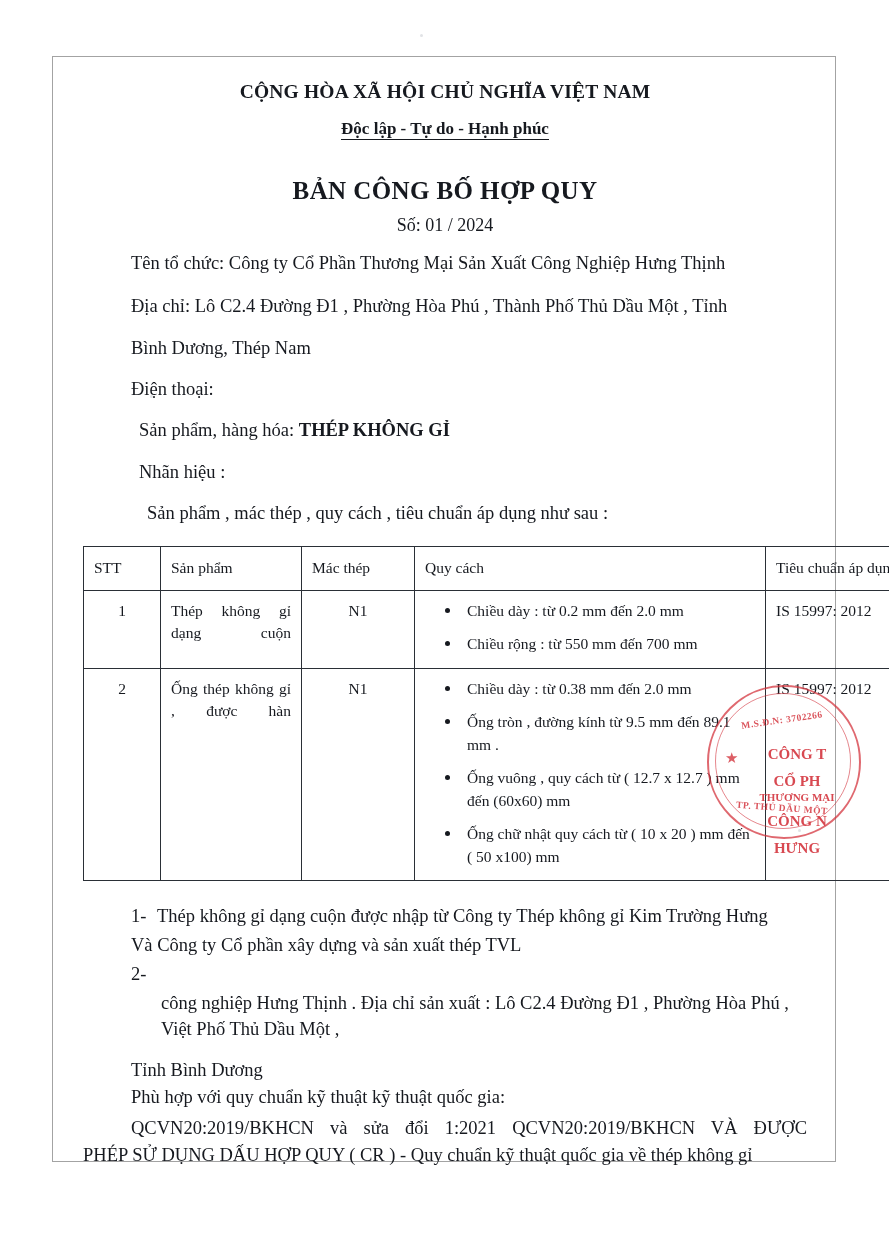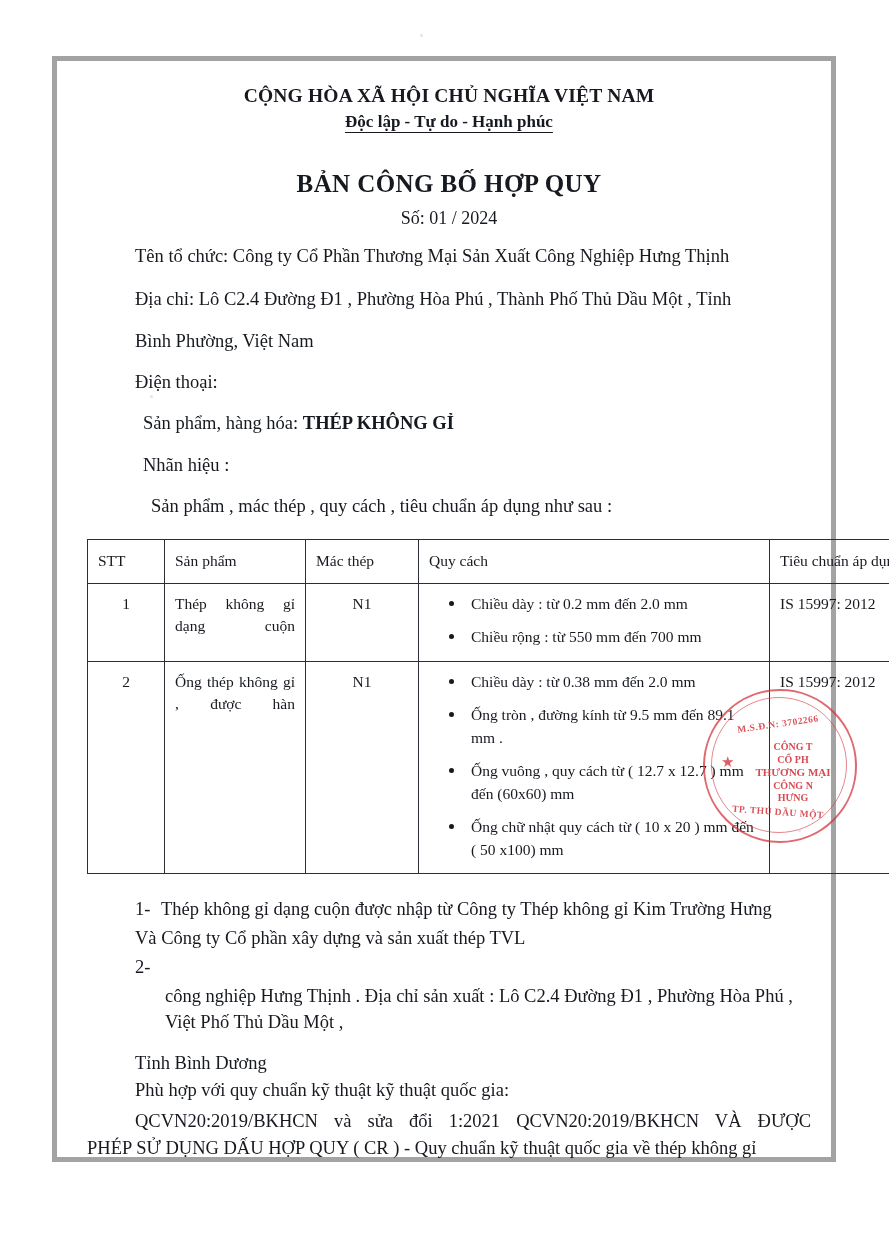--- a/index.html
+++ b/index.html
@@ -15,21 +15,21 @@
     position: relative;
     overflow: hidden;
   }
 
   .page-frame {
     position: absolute;
     left: 52px;
     top: 56px;
     width: 784px;
     height: 1106px;
-    border: 5px solid #a3a3a3;
+    border: 1px solid #a3a3a3;
     box-sizing: border-box;
   }
 
   .page-inner {
     position: absolute;
     left: 0;
     top: 0;
     width: 784px;
     box-sizing: border-box;
     padding: 18px 30px 10px 30px;
@@ -39,21 +39,21 @@
 
   .title-national {
     font-size: 19.5px;
     font-weight: bold;
     letter-spacing: 0.2px;
     margin-top: 6px;
   }
   .title-motto {
     font-size: 17px;
     font-weight: bold;
-    margin-top: 5px;
+    margin-top: 16px;
   }
   .title-motto span.u {
     border-bottom: 1.4px solid #16191f;
     padding-bottom: 1px;
   }
 
   .doc-title {
     font-size: 25px;
     font-weight: bold;
     margin-top: 38px;
@@ -215,21 +215,21 @@
     left: 34px;
     top: 52px;
     width: 112px;
     text-align: center;
     color: #d4363f;
     font-size: 11px;
     font-weight: bold;
     line-height: 1.25;
     opacity: 0.9;
   }
-  .seal .core .big { font-size: 10px; }
+  .seal .core .big { font-size: 15px; margin-top: 8px; }
 
   .scan-speck {
     position: absolute;
     background: #c9ccd2;
     border-radius: 50%;
     opacity: 0.55;
   }
 </style>
 </head>
 <body>
@@ -238,21 +238,21 @@
   <div class="page-inner">
 
     <div class="center title-national">CỘNG HÒA XÃ HỘI CHỦ NGHĨA VIỆT NAM</div>
     <div class="center title-motto"><span class="u">Độc lập - Tự do - Hạnh phúc</span></div>
 
     <div class="center doc-title">BẢN CÔNG BỐ HỢP QUY</div>
     <div class="center doc-number">Số: 01 / 2024</div>
 
     <div class="body-line indent-1">Tên tổ chức: Công ty Cổ Phần Thương Mại Sản Xuất Công Nghiệp Hưng Thịnh</div>
     <div class="body-line indent-1 tight">Địa chỉ: Lô C2.4 Đường Đ1 , Phường Hòa Phú , Thành Phố Thủ Dầu Một , Tỉnh</div>
-    <div class="body-line tight" style="padding-left:48px;">Bình Phường, Việt Nam</div>
+    <div class="body-line tight" style="padding-left:48px;">Bình Dương, Thép Nam</div>
     <div class="body-line indent-1">Điện thoại:</div>
 
     <div class="body-line indent-2">
       <span>Sản phẩm, hàng hóa:</span>
       <span class="b">THÉP KHÔNG GỈ</span>
     </div>
     <div class="body-line indent-2 tight">Nhãn hiệu :</div>
     <div class="body-line indent-3">Sản phẩm , mác thép , quy cách , tiêu chuẩn áp dụng như sau :</div>
 
     <table class="spec">

